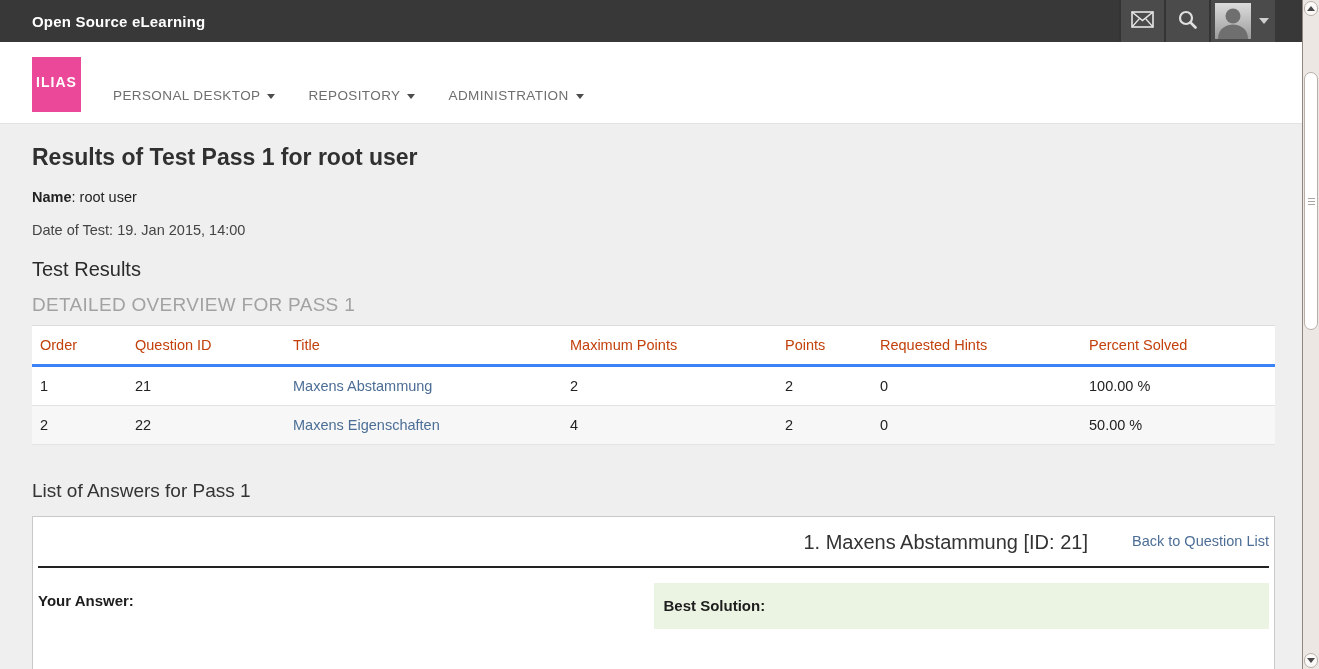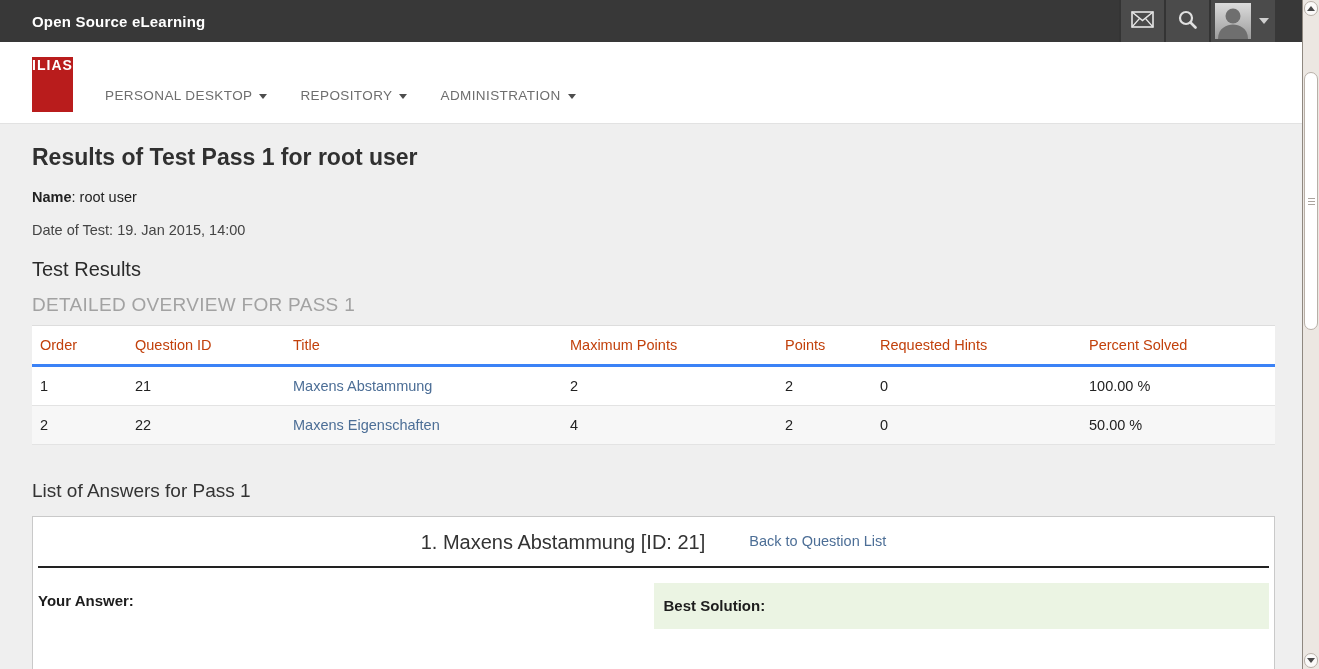--- a/index.html
+++ b/index.html
@@ -26,22 +26,22 @@
     width:0; height:0; border-left:5px solid transparent; border-right:5px solid transparent;
     border-top:6px solid #cfcfcf; margin-left:8px;
   }
 
   
   .mainheader {
     height:82px; background:#fff; border-bottom:1px solid #e2e2e2;
     display:flex; align-items:flex-end; padding-left:32px; position:relative;
   }
   .logo {
-    width:41px; height:55px; background:#b91c1c; margin-bottom:11px;
-    display:flex; align-items:flex-start; justify-content:center; cursor:pointer;
+    width:49px; height:55px; background:#ec4899; margin-bottom:11px;
+    display:flex; align-items:center; justify-content:center; cursor:pointer;
   }
   .logo span { color:#fff; font-weight:bold; font-size:14px; letter-spacing:1px; padding-bottom:5px; }
   .nav { display:flex; margin-left:32px; margin-bottom:20px;margin-top:44px; }
   .nav-item {
     display:flex; align-items:center; margin-right:33px; cursor:pointer;
     color:#6e6e6e; font-size:13.5px; letter-spacing:.4px;
   }
   .caret-dark {
     width:0; height:0; border-left:4px solid transparent; border-right:4px solid transparent;
     border-top:5px solid #4d4d4d; margin-left:7px; margin-top:2px;
@@ -84,21 +84,21 @@
   table.results tr.stripe td { background:#f7f7f7; }
   a.qlink { color:#4c6e96; text-decoration:none; cursor:pointer; }
 
   h2.answers-heading { font-size:19px; font-weight:400; color:#333; margin-top:35px; }
 
   
   .qpanel {
     margin-top:14px; background:#fff; border:1px solid #c9c9c9;
     width:1243px; height:400px; padding:6px 5px 0 5px;
   }
-  .qpanel-head { display:flex; align-items:flex-start; justify-content:center; padding-top:8px;gap:44px; }
+  .qpanel-head { display:flex; align-items:flex-start; justify-content:flex-end; padding-top:8px;gap:44px; }
   .qpanel-title { font-size:20px; font-weight:400; color:#333; }
   .back-link { font-size:14.5px; color:#4c6e96; text-decoration:none; cursor:pointer; margin-top:2px; }
   .qpanel-rule { border:none; border-top:2px solid #222; margin-top:12px; }
   .solution-cols { display:flex; margin-top:15px; }
   .col-your { width:50%; padding:9px 15px 15px 0; }
   .col-best { width:50%; background:#ebf4e3; padding:14px 15px 15px 10px; }
   .sol-label { font-size:15px; font-weight:bold; color:#1d1d1d; }
 
   
   .scrollbar {

